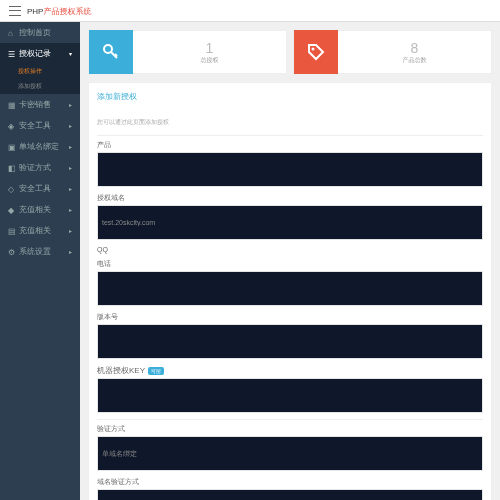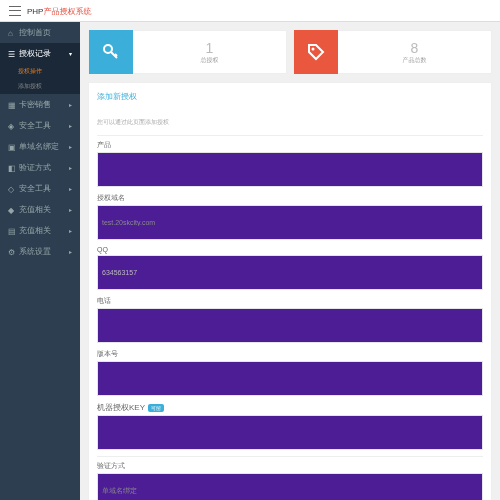--- a/index.html
+++ b/index.html
@@ -25,21 +25,21 @@
 .card-icon.blue{background:#3bafda}
 .card-icon.red{background:#e9573f}
 .card-body{flex:1;text-align:center}
 .card-num{font-size:14px;color:#bbb}
 .card-lbl{font-size:6px;color:#999}
 .panel{background:#fff;padding:8px;border:1px solid #eee}
 .panel-title{color:#3bafda;font-size:8px;margin-bottom:16px}
 .panel-sub{color:#aaa;font-size:6px;margin-bottom:8px}
 .fg{margin-bottom:6px}
 .fg label{display:block;color:#666;font-size:7px;margin-bottom:2px}
-.fg input{width:100%;border:1px solid #e5e5e5;padding:13px 4px;font-size:7px;color:#888;background:#4c1d95}
+.fg input{width:100%;border:1px solid #e5e5e5;padding:13px 4px;font-size:7px;color:#888;background:#0f172a}
 .fg input::placeholder{color:#bbb}
 .badge{background:#3bafda;color:#fff;padding:1px 3px;font-size:5px;border-radius:2px;margin-left:3px}
 .hint{color:#aaa;font-size:6px;margin-top:2px}
 .divider{height:1px;background:#eee;margin:4px 0}
 .btn-row{display:flex;gap:4px;margin-top:6px}
 .btn{padding:4px 10px;border:none;font-size:7px;color:#fff;cursor:pointer}
 .btn.primary{background:#3bafda}
 </style>
 </head>
 <body>
@@ -139,21 +139,21 @@
       </div>
     </div>
 
     <div class="panel">
       <div class="panel-title">添加新授权</div>
       <div class="panel-sub">您可以通过此页面添加授权</div>
       <div class="divider"></div>
 
       <div class="fg"><label>产品</label><input style=""></div>
       <div class="fg"><label>授权域名</label><input value="test.20skcity.com" style=""></div>
-      <div class="fg"><label>QQ</label><input placeholder="634563157" style=""></div>
+      <div class="fg"><label>QQ</label></div>
       <div class="fg"><label>电话</label><input style=""></div>
       <div class="fg"><label>版本号</label><input style=""></div>
       <div class="fg"><label><span>机器授权KEY</span><span class="badge">可留</span></label><input style=""></div>
       <div class="divider"></div>
       <div class="fg"><label>验证方式</label><input value="单域名绑定" style=""></div>
       <div class="fg">
         <label>域名验证方式</label>
         <input value="单域名绑定" style="">
         <div class="hint">任意域名包含域名：允许www.cn绑定域名的任何域名前缀可以验证</div>
         <div class="hint">只允许绑定域名：只匹配单个域名</div>

